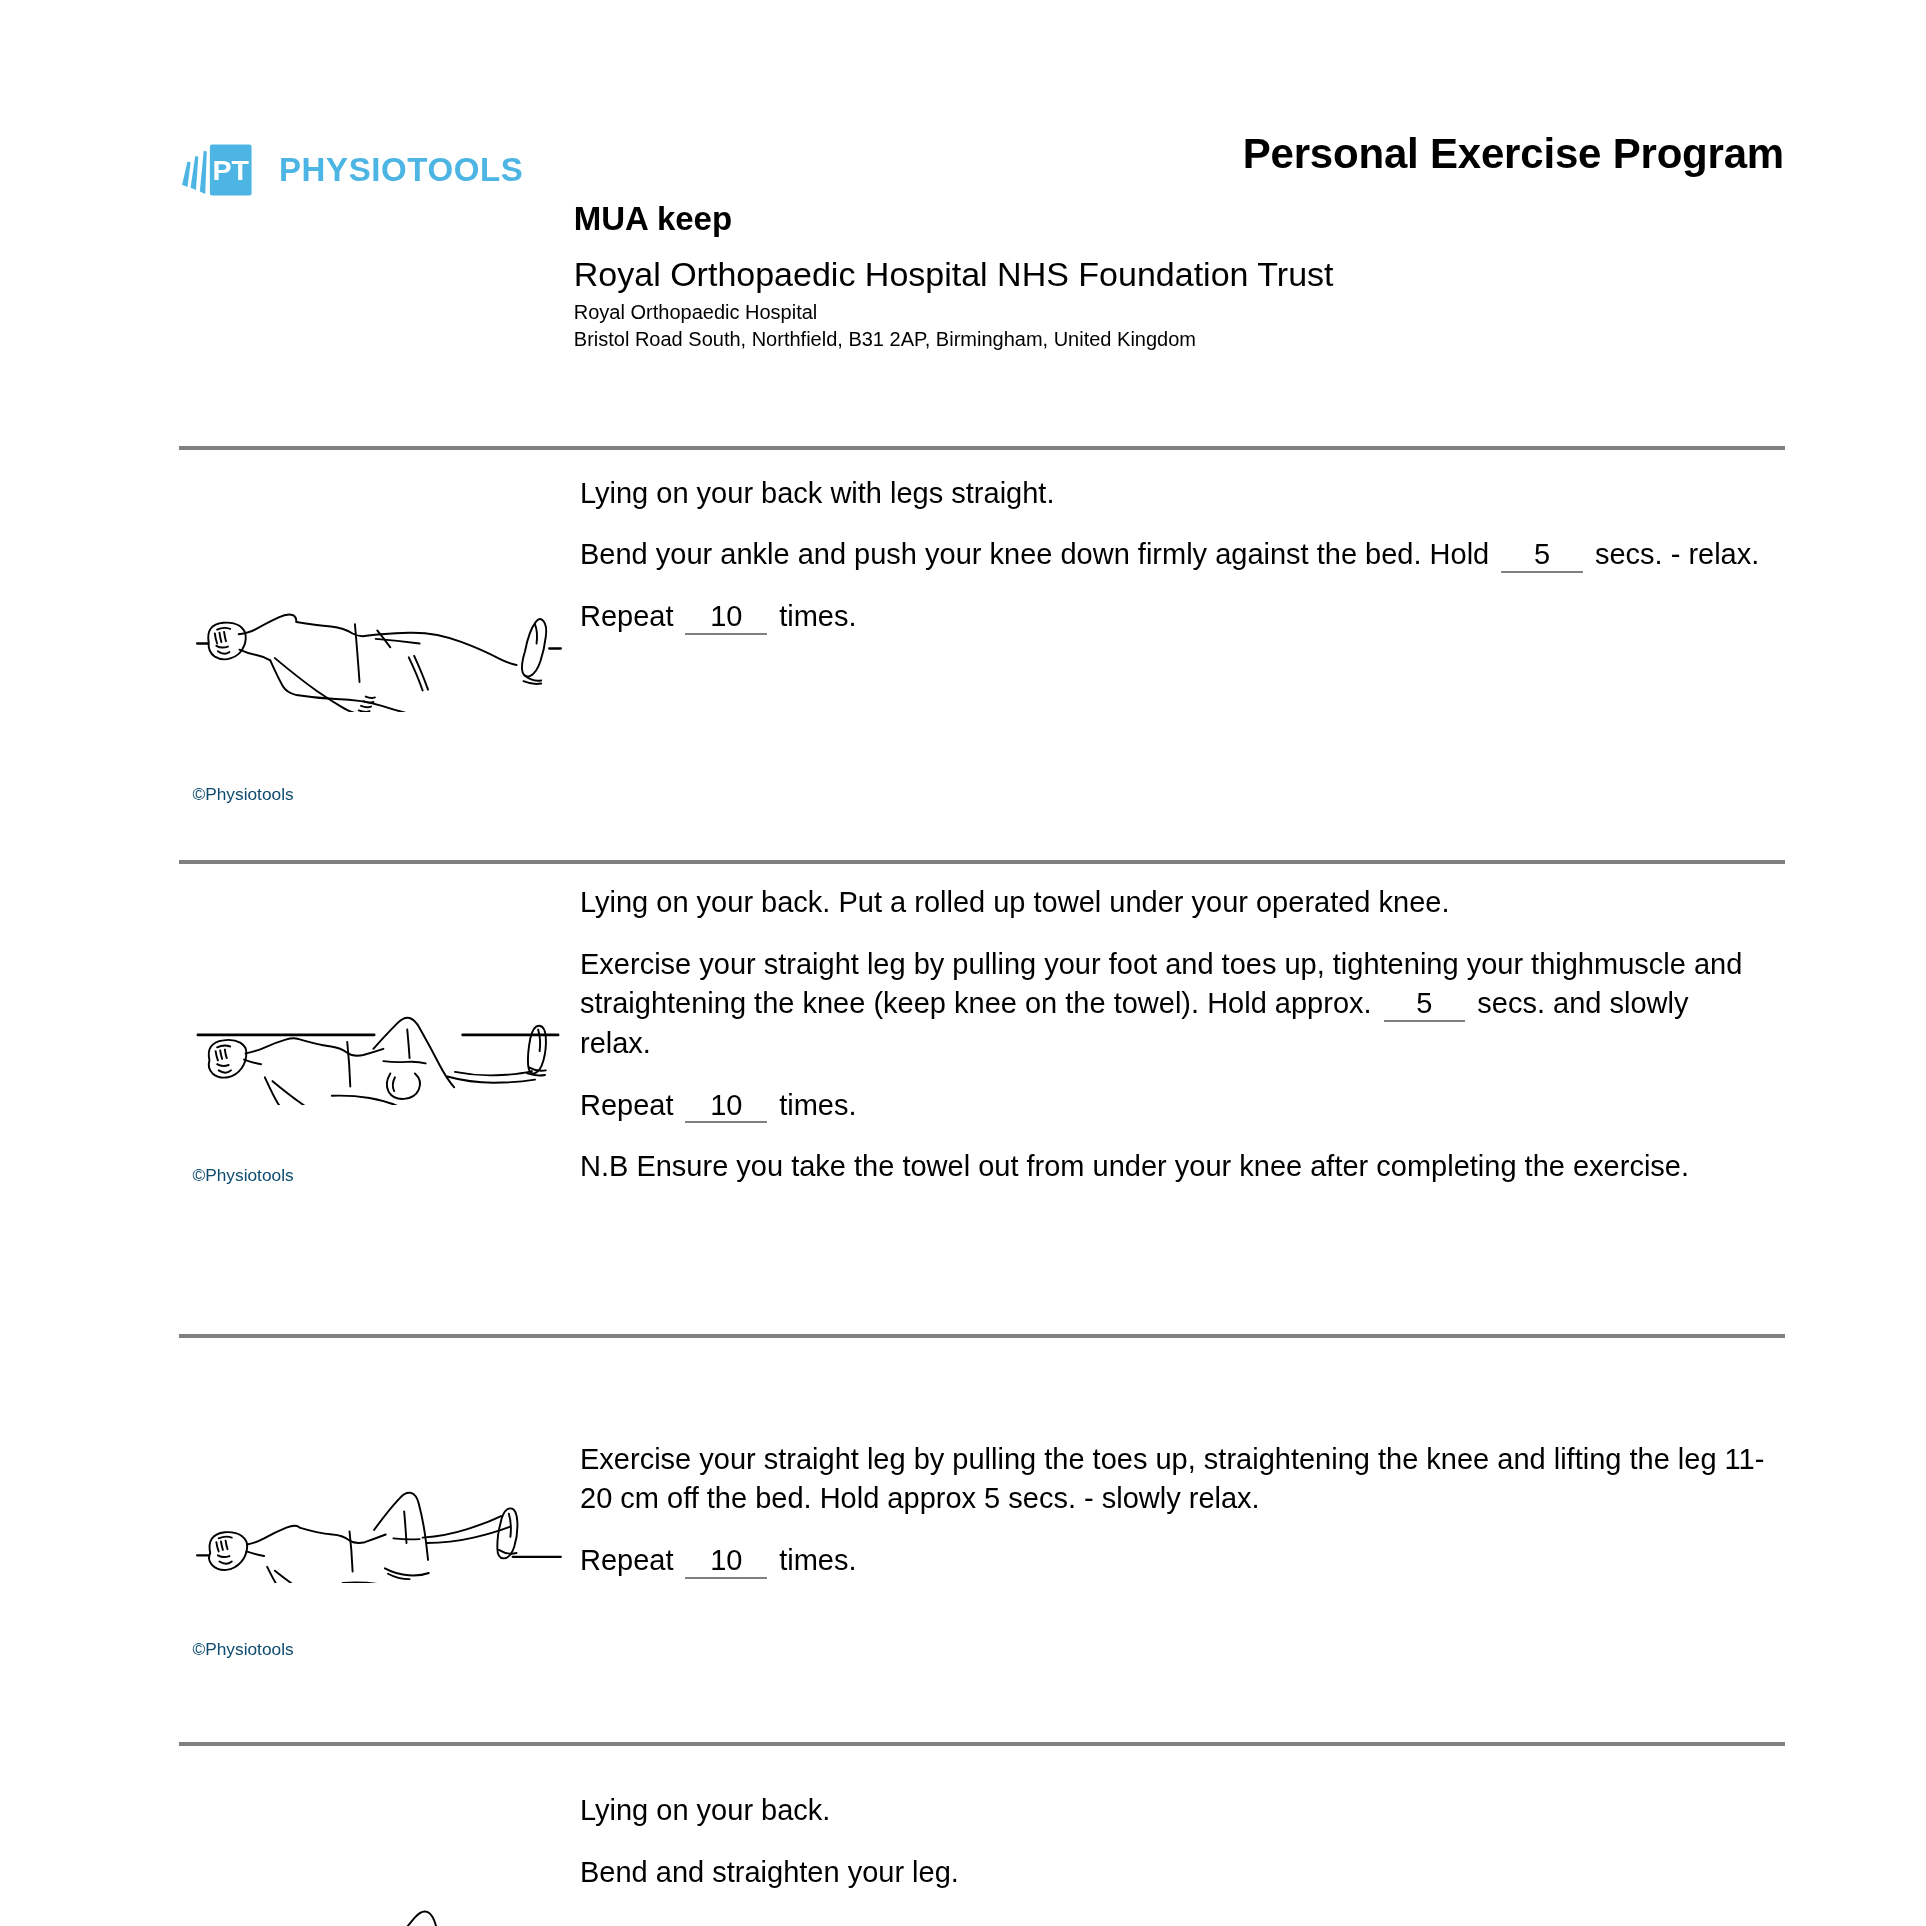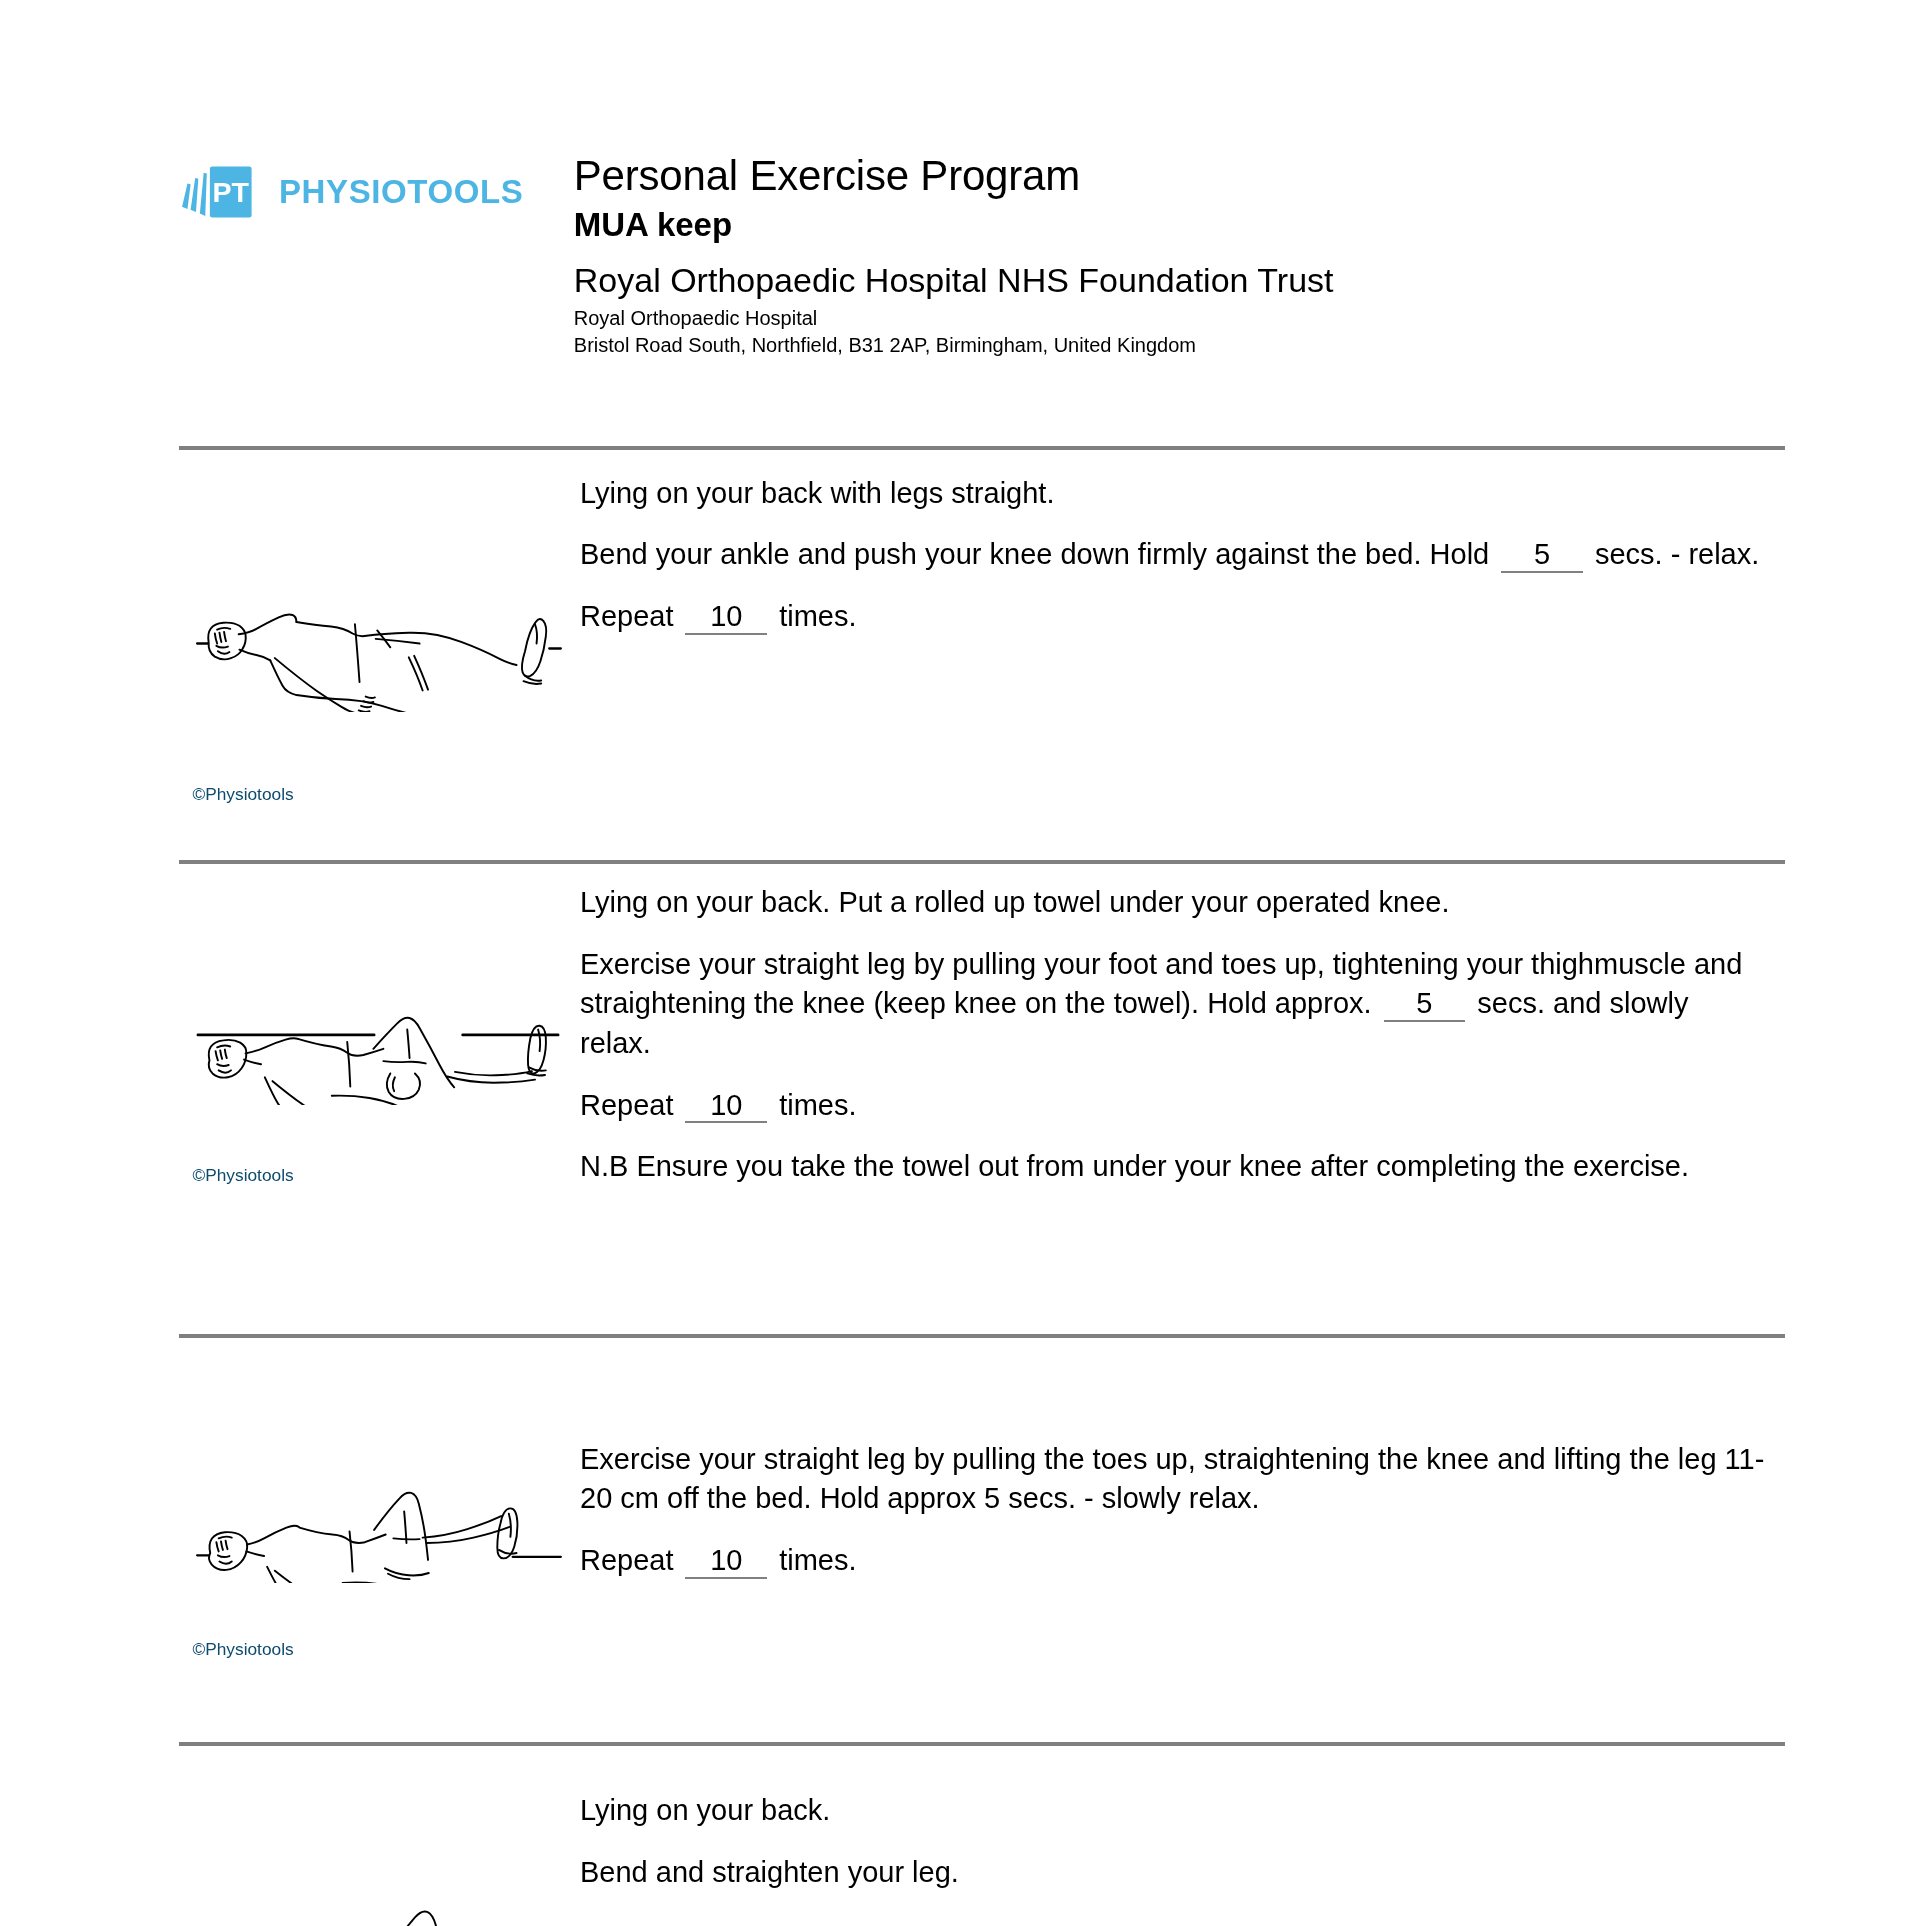--- a/index.html
+++ b/index.html
@@ -17,21 +17,21 @@
     height: 2816px;
     background: #ffffff;
     box-sizing: border-box;
     overflow: hidden;
   }
 
   
   .header {
     position: absolute;
     left: 179px;
-    top: 152px;
+    top: 130px;
     right: 193px;
     display: flex;
     align-items: flex-start;
   }
   .brand {
     width: 389px;
     flex: 0 0 389px;
     display: flex;
     align-items: center;
     padding-top: 8.5px;
@@ -51,24 +51,25 @@
     margin-left: 17px;
     white-space: nowrap;
   }
 
   .titles {
     flex: 1 1 auto;
     padding-left: 5.8px;
   }
   .doc-title {
     font-size: 42px;
-    font-weight: normal;
+    font-weight: bold;
     line-height: 1.16;
-    margin: 0 0 4px 0;
+    margin: 0 0 20px 0;
     letter-spacing: -0.2px;
+    text-align: right;
   }
   .doc-subtitle {
     font-size: 33px;
     font-weight: bold;
     line-height: 1.2;
     margin: 0 0 15.4px 0;
   }
   .org-name {
     font-size: 34px;
     line-height: 1.18;

